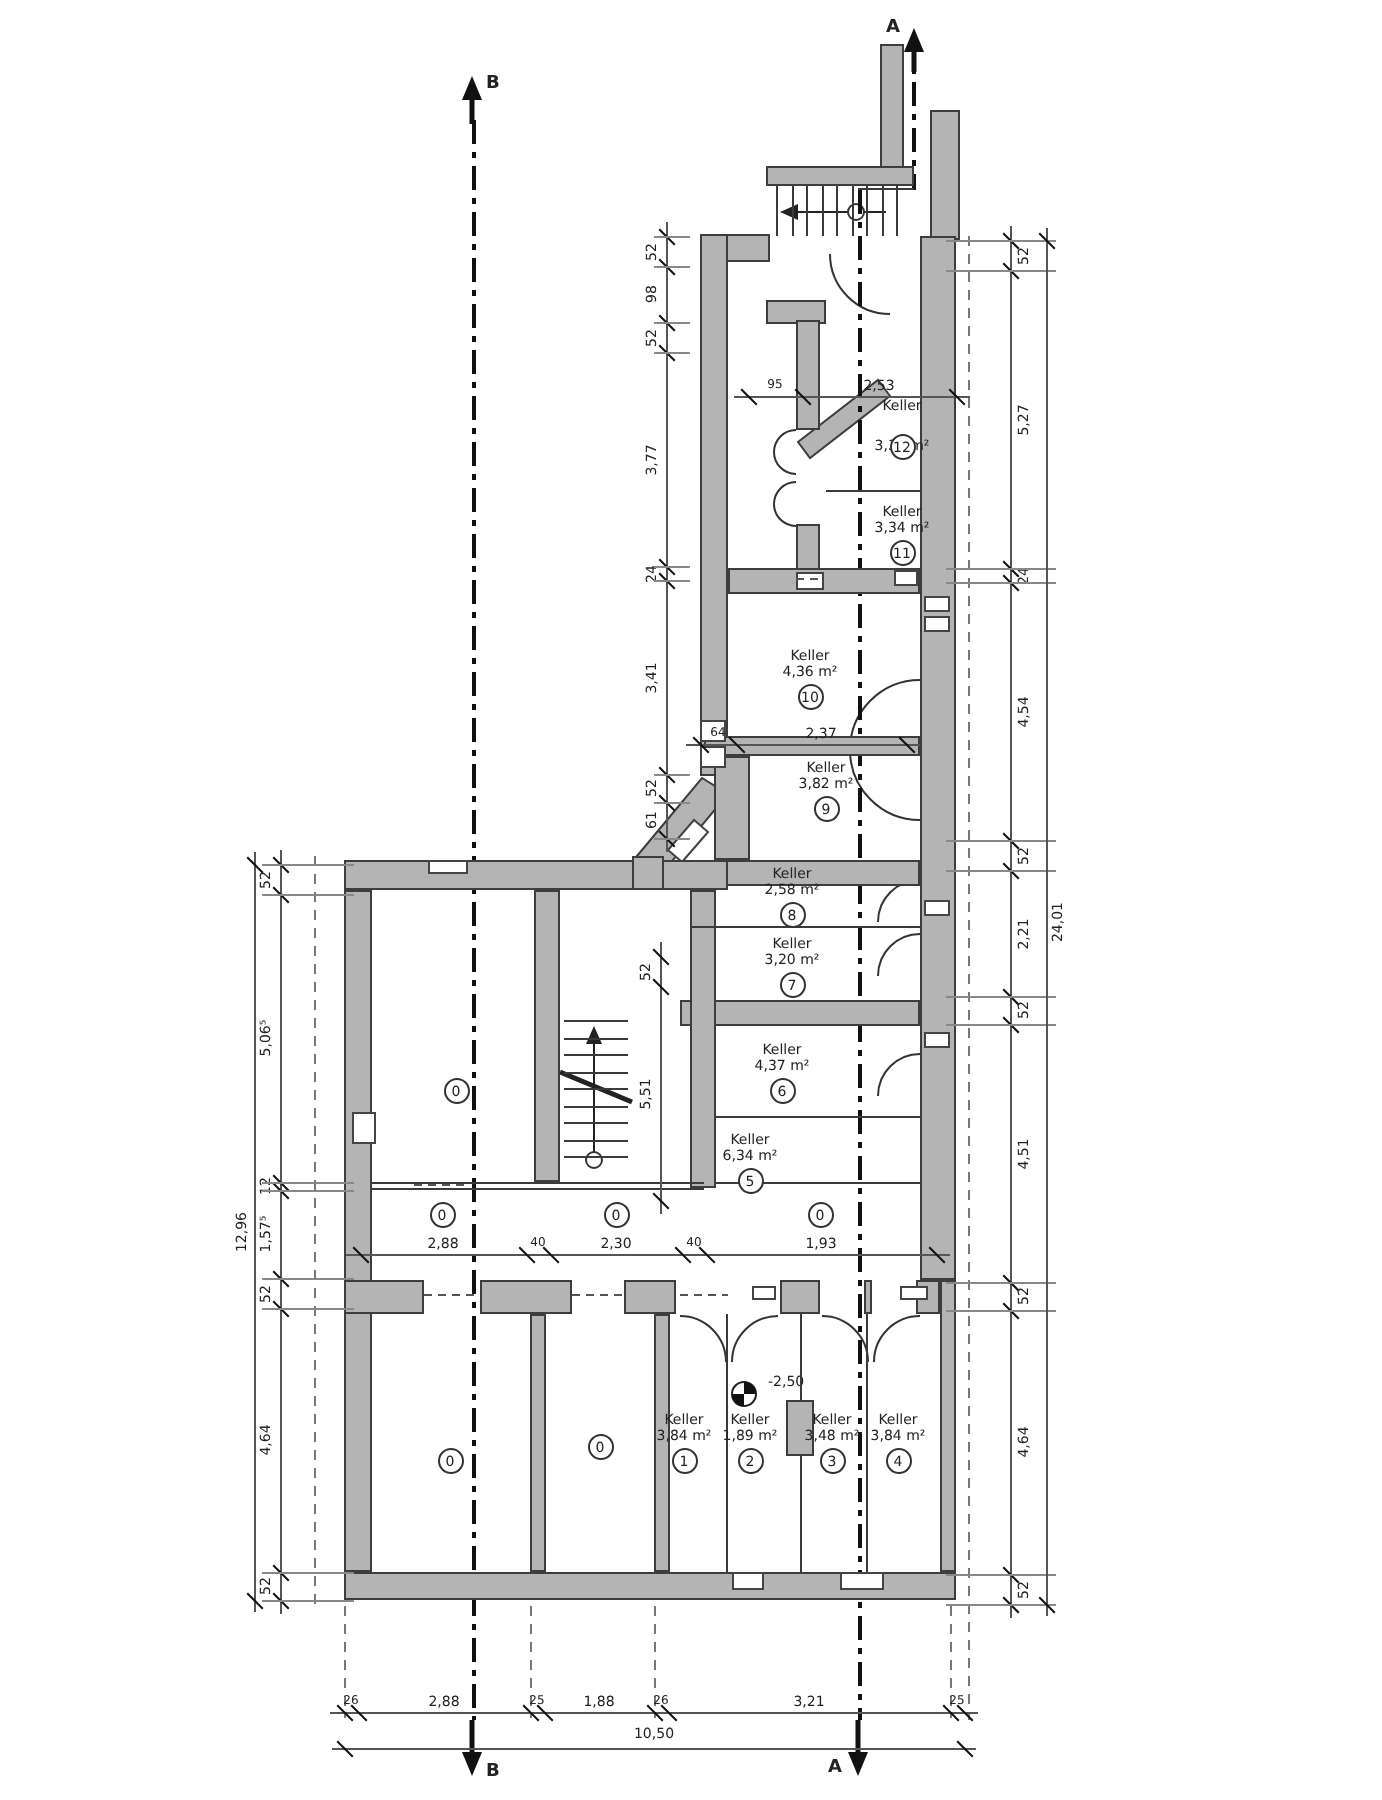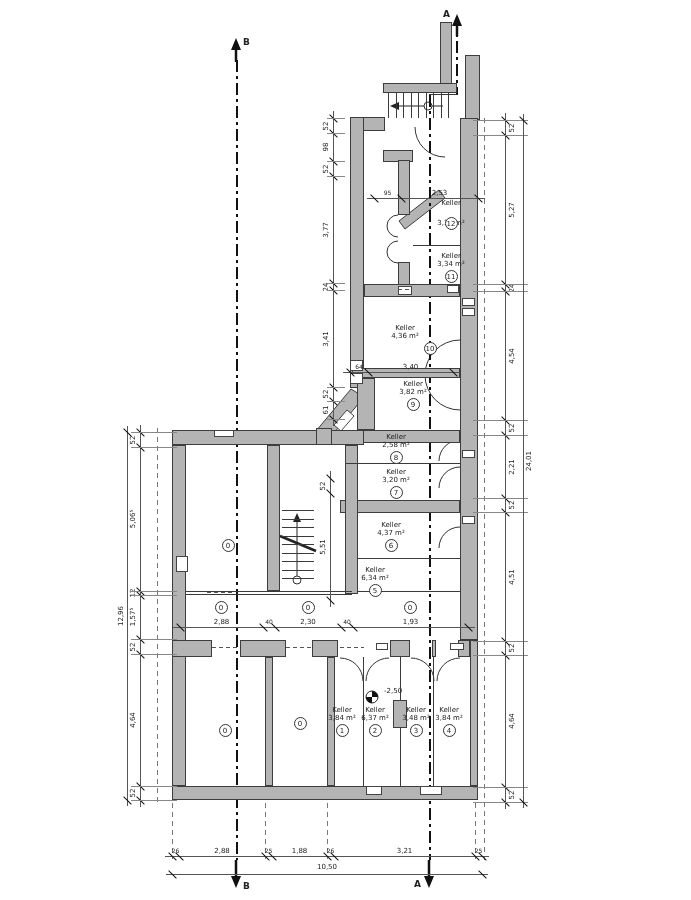--- a/index.html
+++ b/index.html
@@ -307,26 +307,26 @@
     <div class="tick" style="left: 368.5px; top: 197.5px;"></div>
     <div class="tick" style="left: 395.5px; top: 197.5px;"></div>
     <div class="tick" style="left: 472.5px; top: 197.5px;"></div>
     <div class="txt ctr tiny" style="left: 387.5px; top: 193px;">95</div>
     <div class="txt ctr" style="left: 439.5px; top: 193px;">2,53</div>
     <div class="dimln" style="left: 343px; top: 372px; width: 117px; height: 1px;"></div>
     <div class="tick" style="left: 344.5px; top: 371.5px;"></div>
     <div class="tick" style="left: 362.5px; top: 371.5px;"></div>
     <div class="tick" style="left: 447.5px; top: 371.5px;"></div>
     <div class="txt ctr tiny" style="left: 359px; top: 367px;">64</div>
-    <div class="txt ctr" style="left: 410.5px; top: 367px;">3,40</div>
+    <div class="txt ctr" style="left: 410.5px; top: 367px;">2,37</div>
     <div class="rmname" style="left: 342px; top: 706px;">Keller</div>
     <div class="rmarea" style="left: 342px; top: 714px;">3,84 m²</div>
     <div class="circ" style="left: 335.5px; top: 724px;">1</div>
     <div class="rmname" style="left: 375px; top: 706px;">Keller</div>
-    <div class="rmarea" style="left: 375px; top: 714px;">6,37 m²</div>
+    <div class="rmarea" style="left: 375px; top: 714px;">1,89 m²</div>
     <div class="circ" style="left: 368.5px; top: 724px;">2</div>
     <div class="rmname" style="left: 416px; top: 706px;">Keller</div>
     <div class="rmarea" style="left: 416px; top: 714px;">3,48 m²</div>
     <div class="circ" style="left: 409.5px; top: 724px;">3</div>
     <div class="rmname" style="left: 449px; top: 706px;">Keller</div>
     <div class="rmarea" style="left: 449px; top: 714px;">3,84 m²</div>
     <div class="circ" style="left: 442.5px; top: 724px;">4</div>
     <div class="rmname" style="left: 375px; top: 566px;">Keller</div>
     <div class="rmarea" style="left: 375px; top: 574px;">6,34 m²</div>
     <div class="circ" style="left: 368.5px; top: 584px;">5</div>
@@ -337,21 +337,21 @@
     <div class="rmarea" style="left: 396px; top: 476px;">3,20 m²</div>
     <div class="circ" style="left: 389.5px; top: 486px;">7</div>
     <div class="rmname" style="left: 396px; top: 433px;">Keller</div>
     <div class="rmarea" style="left: 396px; top: 441px;">2,58 m²</div>
     <div class="circ" style="left: 389.5px; top: 451px;">8</div>
     <div class="rmname" style="left: 413px; top: 380px;">Keller</div>
     <div class="rmarea" style="left: 413px; top: 388px;">3,82 m²</div>
     <div class="circ" style="left: 406.5px; top: 398px;">9</div>
     <div class="rmname" style="left: 405px; top: 324px;">Keller</div>
     <div class="rmarea" style="left: 405px; top: 332px;">4,36 m²</div>
-    <div class="circ" style="left: 398.5px; top: 342px; margin-left: 25px;">10</div>
+    <div class="circ" style="left: 398.5px; top: 342px;">10</div>
     <div class="rmname" style="left: 451px; top: 252px;">Keller</div>
     <div class="rmarea" style="left: 451px; top: 260px;">3,34 m²</div>
     <div class="circ" style="left: 444.5px; top: 270px;">11</div>
     <div class="rmname" style="left: 451px; top: 199px;">Keller</div>
     <div class="rmarea" style="left: 451px; top: 219px;">3,38 m²</div>
     <div class="circ" style="left: 444.5px; top: 217px;">12</div>
     <div class="circ" style="left: 221.5px; top: 538.5px;">0</div>
     <div class="circ" style="left: 218.5px; top: 723.5px;">0</div>
     <div class="circ" style="left: 293.5px; top: 716.5px;">0</div>
   </div>

